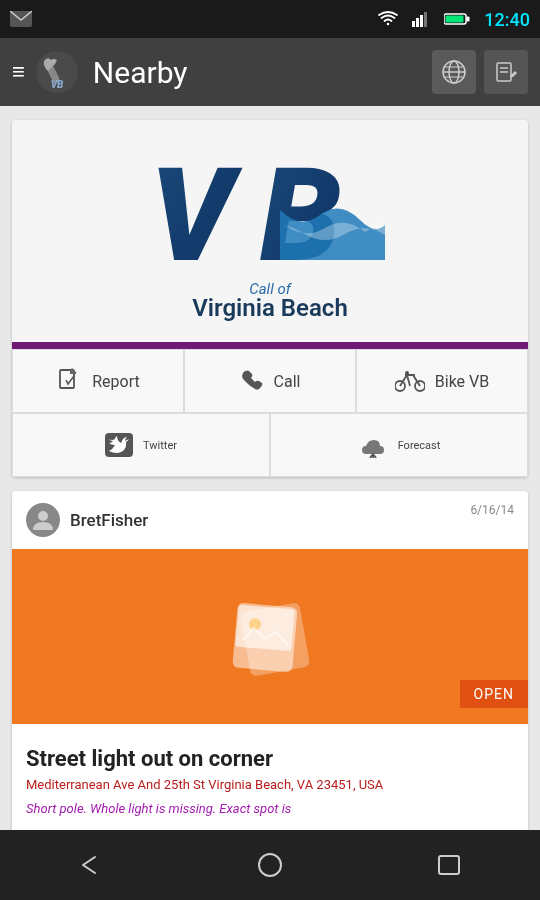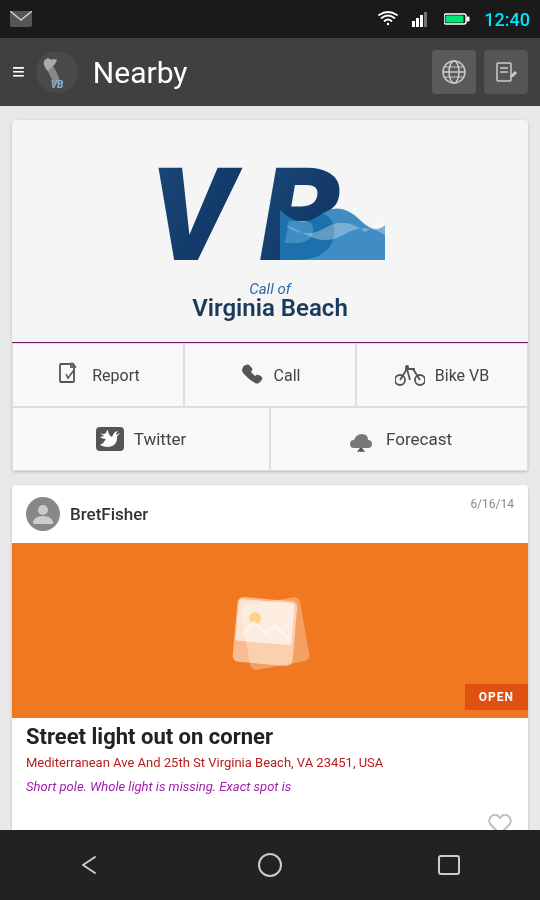--- a/index.html
+++ b/index.html
@@ -123,21 +123,21 @@
       color: #1a3a5c;
       font-size: 24px;
       font-weight: 600;
       margin-top: 4px;
     }
 
     
     .action-grid {
       display: grid;
       grid-template-columns: 1fr 1fr 1fr;
-      border-top: 1px solid #701a75;
+      border-top: 7px solid #701a75;
     }
     .action-btn {
       display: flex;
       flex-direction: row;
       align-items: center;
       justify-content: center;
       gap: 10px;
       padding: 18px 8px;
       background: #f8f8f8;
       border: 1px solid #ddd;
@@ -156,21 +156,21 @@
     .action-btn-wide {
       display: flex;
       flex-direction: row;
       align-items: center;
       justify-content: center;
       gap: 10px;
       padding: 18px 8px;
       background: #f8f8f8;
       border: 1px solid #ddd;
       cursor: pointer;
-      font-size: 17px;
+      font-size: 11px;
       color: #444;
     }
 
     
     #post-card {
       background: #fff;
       margin: 0 12px 14px 12px;
       border-radius: 4px;
       overflow: hidden;
       box-shadow: 0 1px 3px rgba(0,0,0,0.2);
@@ -210,31 +210,31 @@
     .post-image {
       background: #f07820;
       height: 175px;
       display: flex;
       align-items: center;
       justify-content: center;
       position: relative;
     }
     .open-badge {
       position: absolute;
-      bottom: 8px;
+      bottom: 16px;
       right: 0;
       background: #e05010;
       color: #fff;
-      font-size: 12px;
-      font-weight: 700;
+      font-size: 14px;
+      font-weight: 400;
       padding: 6px 14px;
       letter-spacing: 1px;
     }
     .post-body {
-      padding: 6px 14px 10px;
+      padding: 22px 14px 10px;
     }
     .post-title {
       font-size: 22px;
       font-weight: 700;
       color: #222;
       margin-bottom: 6px;
     }
     .post-address {
       font-size: 13px;
       color: #b91c1c;

